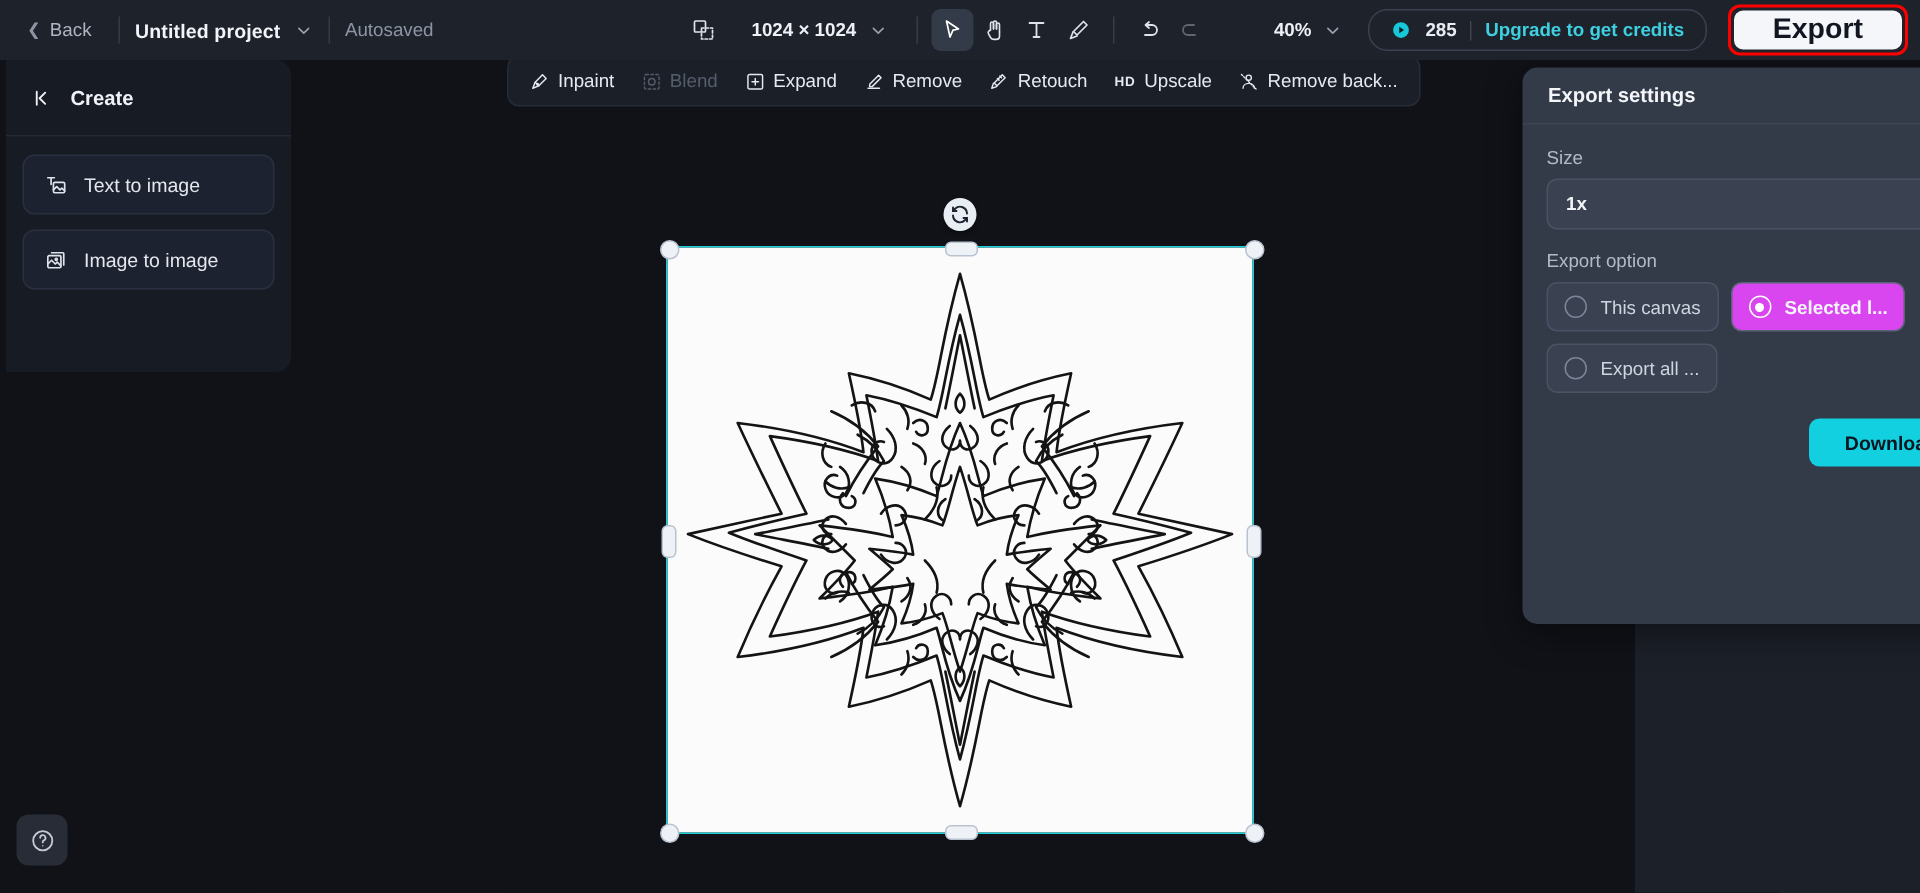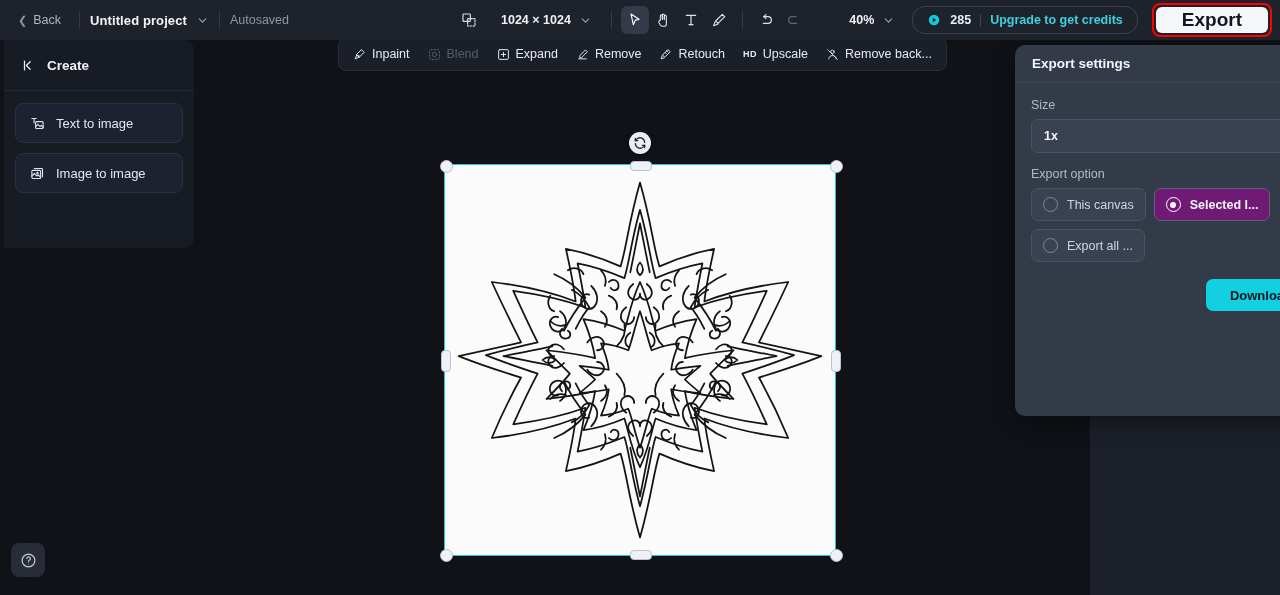--- a/index.html
+++ b/index.html
@@ -154,21 +154,21 @@
     display:flex;align-items:center;justify-content:space-between;
     padding:0 12px;cursor:pointer;margin-bottom:14px;
   }
   .ep-select-val{font-size:12.5px;font-weight:bold;color:#f1f3f8;}
   .opt-grid{display:flex;flex-wrap:wrap;gap:8px;margin-top:2px;}
   .opt{
     height:31px;background:#3a4252;border:1px solid #4a5365;border-radius:7px;
     display:flex;align-items:center;gap:9px;padding:0 11px;cursor:pointer;
     font-size:12.5px;color:#cfd5e0;white-space:nowrap;
   }
-  .opt.selected{background:#701a75;border-color:#5a6378;color:#f3f5fa;font-weight:bold;}
+  .opt.selected{background:#d946ef;border-color:#5a6378;color:#f3f5fa;font-weight:bold;}
   .radio{
     width:13px;height:13px;border-radius:50%;border:1.5px solid #7d8699;
     display:flex;align-items:center;justify-content:center;flex:0 0 auto;
   }
   .opt.selected .radio{border-color:#ffffff;}
   .radio-dot{width:6px;height:6px;border-radius:50%;background:#ffffff;}
   .dl-row{display:flex;justify-content:flex-end;margin-top:17px;}
   .download-btn{
     background:#12d0e0;color:#0c1520;font-size:13px;font-weight:bold;
     height:32px;padding:0 24px;border:none;border-radius:7px;cursor:pointer;

